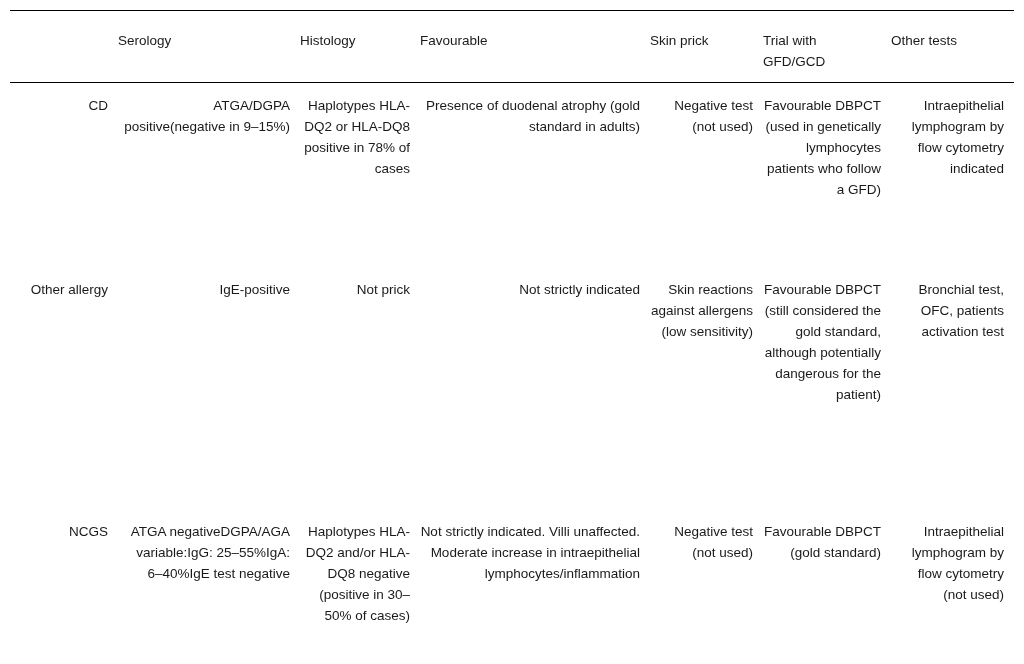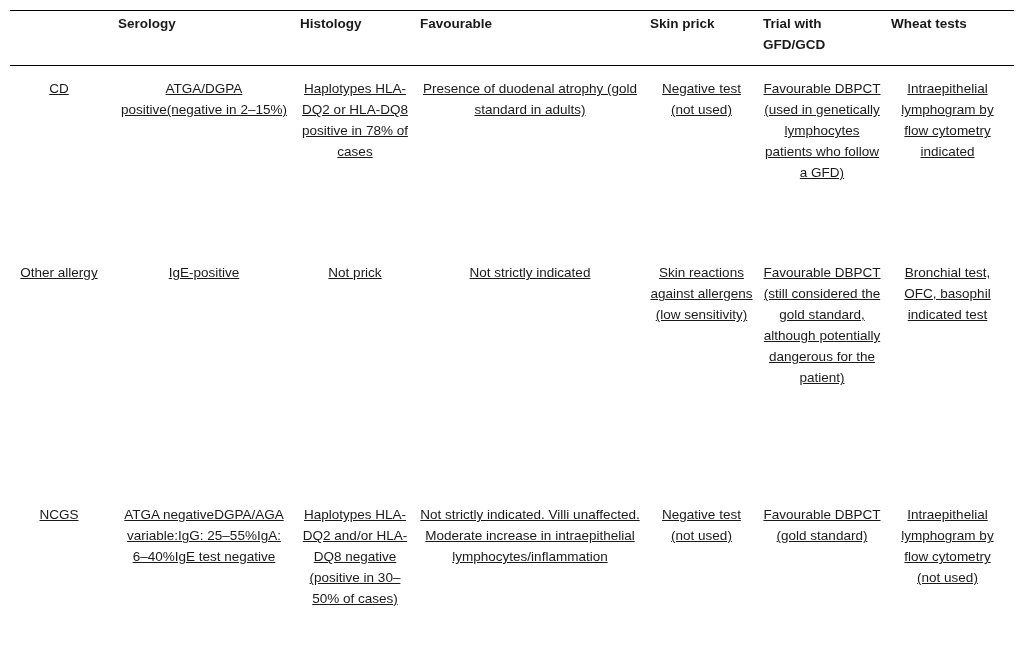--- a/index.html
+++ b/index.html
@@ -33,31 +33,30 @@
   table.compare thead tr.head-row {
     border-top: 1.6px solid #000000;
     border-bottom: 1.6px solid #000000;
   }
 
   table.compare tbody tr.last-row {
     border-bottom: 1.6px solid #000000;
   }
 
   table.compare th {
-    font-weight: bold;
+    font-weight: normal;
     text-align: left;
     vertical-align: top;
-    padding: 2px 10px 10px 0;
+    padding: 19px 10px 10px 0;
   }
 
   table.compare td {
-    text-align: center;
+    text-align: right;
     vertical-align: top;
     padding: 12px 10px 12px 0;
-    text-decoration: underline;
   }
 
   
   col.c-cond  { width: 108px; }
   col.c-sero  { width: 182px; }
   col.c-gen   { width: 120px; }
   col.c-hist  { width: 230px; }
   col.c-skin  { width: 113px; }
   col.c-trial { width: 128px; }
   col.c-other { width: 123px; }
@@ -85,41 +84,41 @@
       <col class="c-other">
     </colgroup>
     <thead>
       <tr class="head-row">
         <th class="first-col"></th>
         <th class="pad-col">Serology</th>
         <th class="pad-col">Histology</th>
         <th class="pad-col">Favourable</th>
         <th class="pad-col">Skin prick</th>
         <th class="pad-col">Trial with GFD/GCD</th>
-        <th class="pad-col">Wheat tests</th>
+        <th class="pad-col">Other tests</th>
       </tr>
     </thead>
     <tbody>
       <tr class="row-cd">
         <td class="first-col">CD</td>
-        <td class="pad-col">ATGA/DGPA positive(negative in 2–15%)</td>
+        <td class="pad-col">ATGA/DGPA positive(negative in 9–15%)</td>
         <td class="pad-col">Haplotypes HLA-DQ2 or HLA-DQ8 positive in 78% of cases</td>
         <td class="pad-col">Presence of duodenal atrophy (gold standard in adults)</td>
         <td class="pad-col">Negative test (not used)</td>
         <td class="pad-col">Favourable DBPCT (used in genetically lymphocytes patients who follow a GFD)</td>
         <td class="pad-col">Intraepithelial lymphogram by flow cytometry indicated</td>
       </tr>
       <tr class="row-wheat">
         <td class="first-col">Other allergy</td>
         <td class="pad-col">IgE-positive</td>
         <td class="pad-col">Not prick</td>
         <td class="pad-col">Not strictly indicated</td>
         <td class="pad-col">Skin reactions against allergens (low sensitivity)</td>
         <td class="pad-col">Favourable DBPCT (still considered the gold standard, although potentially dangerous for the patient)</td>
-        <td class="pad-col">Bronchial test, OFC, basophil indicated test</td>
+        <td class="pad-col">Bronchial test, OFC, patients activation test</td>
       </tr>
       <tr class="row-ncgs last-row">
         <td class="first-col">NCGS</td>
         <td class="pad-col">ATGA negativeDGPA/AGA variable:IgG: 25–55%IgA: 6–40%IgE test negative</td>
         <td class="pad-col">Haplotypes HLA-DQ2 and/or HLA-DQ8 negative (positive in 30–50% of cases)</td>
         <td class="pad-col">Not strictly indicated. Villi unaffected. Moderate increase in intraepithelial lymphocytes/inflammation</td>
         <td class="pad-col">Negative test (not used)</td>
         <td class="pad-col">Favourable DBPCT (gold standard)</td>
         <td class="pad-col">Intraepithelial lymphogram by flow cytometry (not used)</td>
       </tr>

